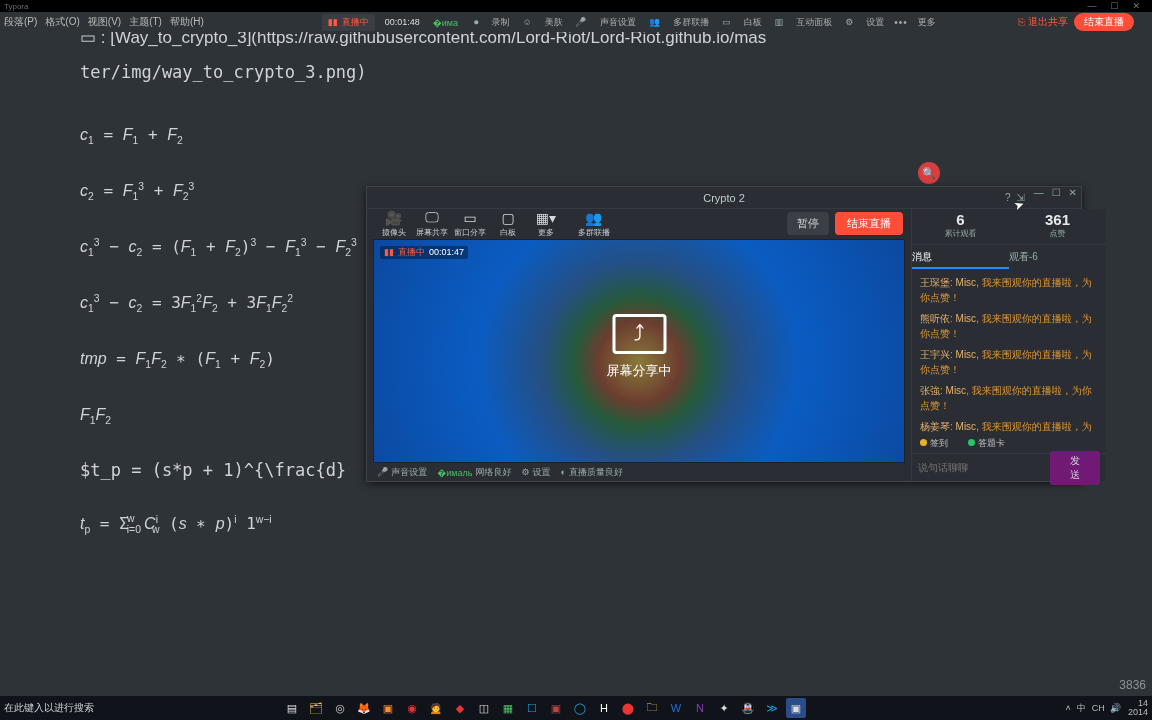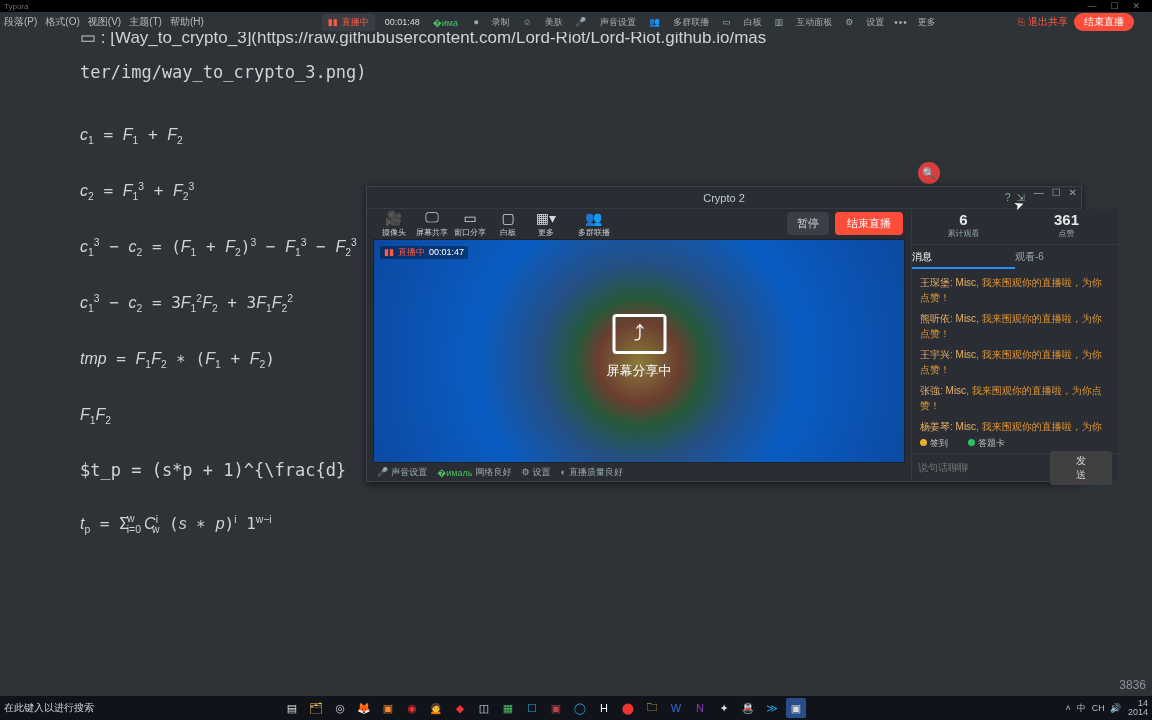--- a/index.html
+++ b/index.html
@@ -77,21 +77,21 @@
 .chat-msg { color: #e09533; margin-bottom: 6px; }
 .chat-msg .name { color: #e8b069; }
 .chat-msg .misc { color: #e8b069; }
 .chat-msg .body { color: #e09533; }
 .badge-row { height: 20px; display: flex; align-items: center; gap: 20px; padding: 0 8px; font-size: 9px; color: #bbb; }
 .badge-row .dot { width: 7px; height: 7px; border-radius: 50%; display: inline-block; margin-right: 3px; }
 .badge-row .dot.y { background: #e8b22b; }
 .badge-row .dot.g { background: #29c467; }
 .input-row { height: 28px; display: flex; align-items: center; padding: 0 6px; border-top: 1px solid #343a42; }
 .input-row input { flex: 1; background: transparent; border: none; outline: none; color: #bbb; font-size: 10px; }
-.input-row .send { background: #404040; color: #cfd3d7; font-size: 10px; padding: 3px 26px; border-radius: 3px; cursor: pointer; }
+.input-row .send { background: #701a75; color: #cfd3d7; font-size: 10px; padding: 3px 20px; border-radius: 3px; cursor: pointer; }
 
 
 .taskbar { position: absolute; bottom: 0; left: 0; right: 0; height: 24px; background: #11131b; display: flex; align-items: center; padding-left: 4px; color: #ddd; font-size: 10px; z-index: 10; }
 .taskbar .search { color: #cfd3d7; font-size: 10px; margin-right: 8px; }
 .taskbar .task-icons { display: flex; align-items: center; gap: 4px; margin-left: 180px; }
 .taskbar .ticon { width: 20px; height: 20px; border-radius: 2px; display: flex; align-items: center; justify-content: center; font-size: 11px; cursor: pointer; }
 .taskbar .ticon.active { background: #2a4d8a; }
 .taskbar .tray { margin-left: auto; display: flex; align-items: center; gap: 6px; padding-right: 4px; font-size: 9px; color: #bbb; }
 
 

